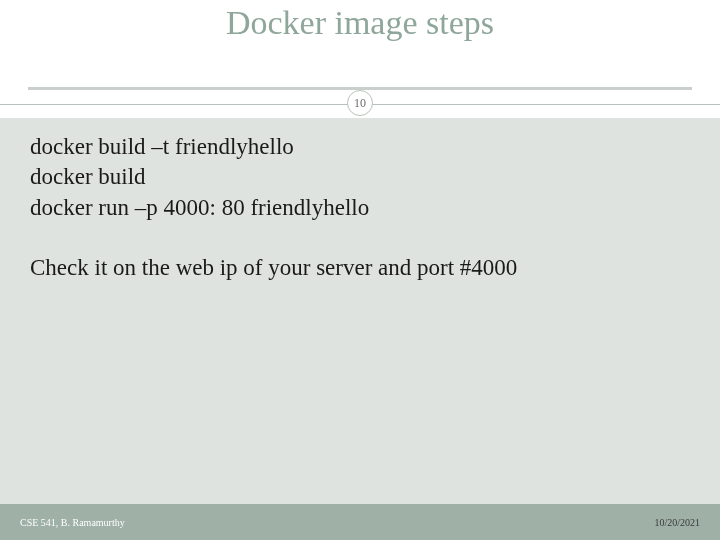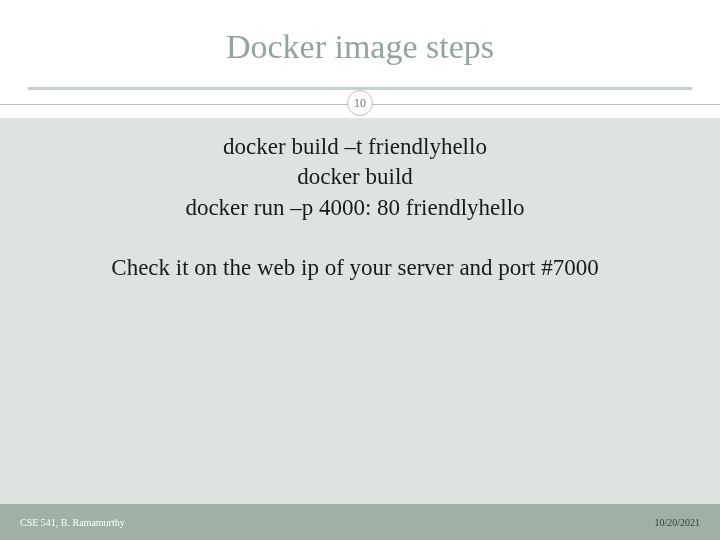--- a/index.html
+++ b/index.html
@@ -20,21 +20,21 @@
       width: 100%;
       height: 90px;
       background: #ffffff;
       position: relative;
     }
     .title {
       text-align: center;
       font-size: 34px;
       font-weight: 400;
       color: #8fa69b;
-      padding-top: 28px;
+      padding-top: 4px;
       font-family: Georgia, serif;
     }
     .title-underline {
       position: absolute;
       bottom: 0;
       left: 28px;
       right: 28px;
       height: 3px;
       background: #c9d0cb;
     }
@@ -66,21 +66,20 @@
       justify-content: center;
       font-size: 12px;
       color: #6e6e6e;
       z-index: 2;
     }
     .content {
       background: #dfe3e0;
       padding: 14px 40px 0 30px;
       height: 386px;
       position: relative;
-      text-align: center;
     }
     .body-line {
       font-size: 23px;
       line-height: 1.32;
       color: #1a1a1a;
       font-family: Georgia, serif;
     }
     .para-gap {
       height: 30px;
     }
@@ -121,21 +120,21 @@
   <div class="rule-wrap">
     <div class="rule-line"></div>
     <div class="page-badge">10</div>
   </div>
 
   <div class="content">
     <div class="body-line">docker build –t friendlyhello</div>
     <div class="body-line">docker build</div>
     <div class="body-line">docker run –p 4000: 80 friendlyhello</div>
     <div class="para-gap"></div>
-    <div class="body-line">Check it on the web ip of your server and port #7000</div>
+    <div class="body-line">Check it on the web ip of your server and port #4000</div>
     <div class="para-gap"></div>
   </div>
 
   <div class="footer">
     <div class="left">CSE 541, B. Ramamurthy</div>
     <div class="right">10/20/2021</div>
   </div>
 
 </div>
 

